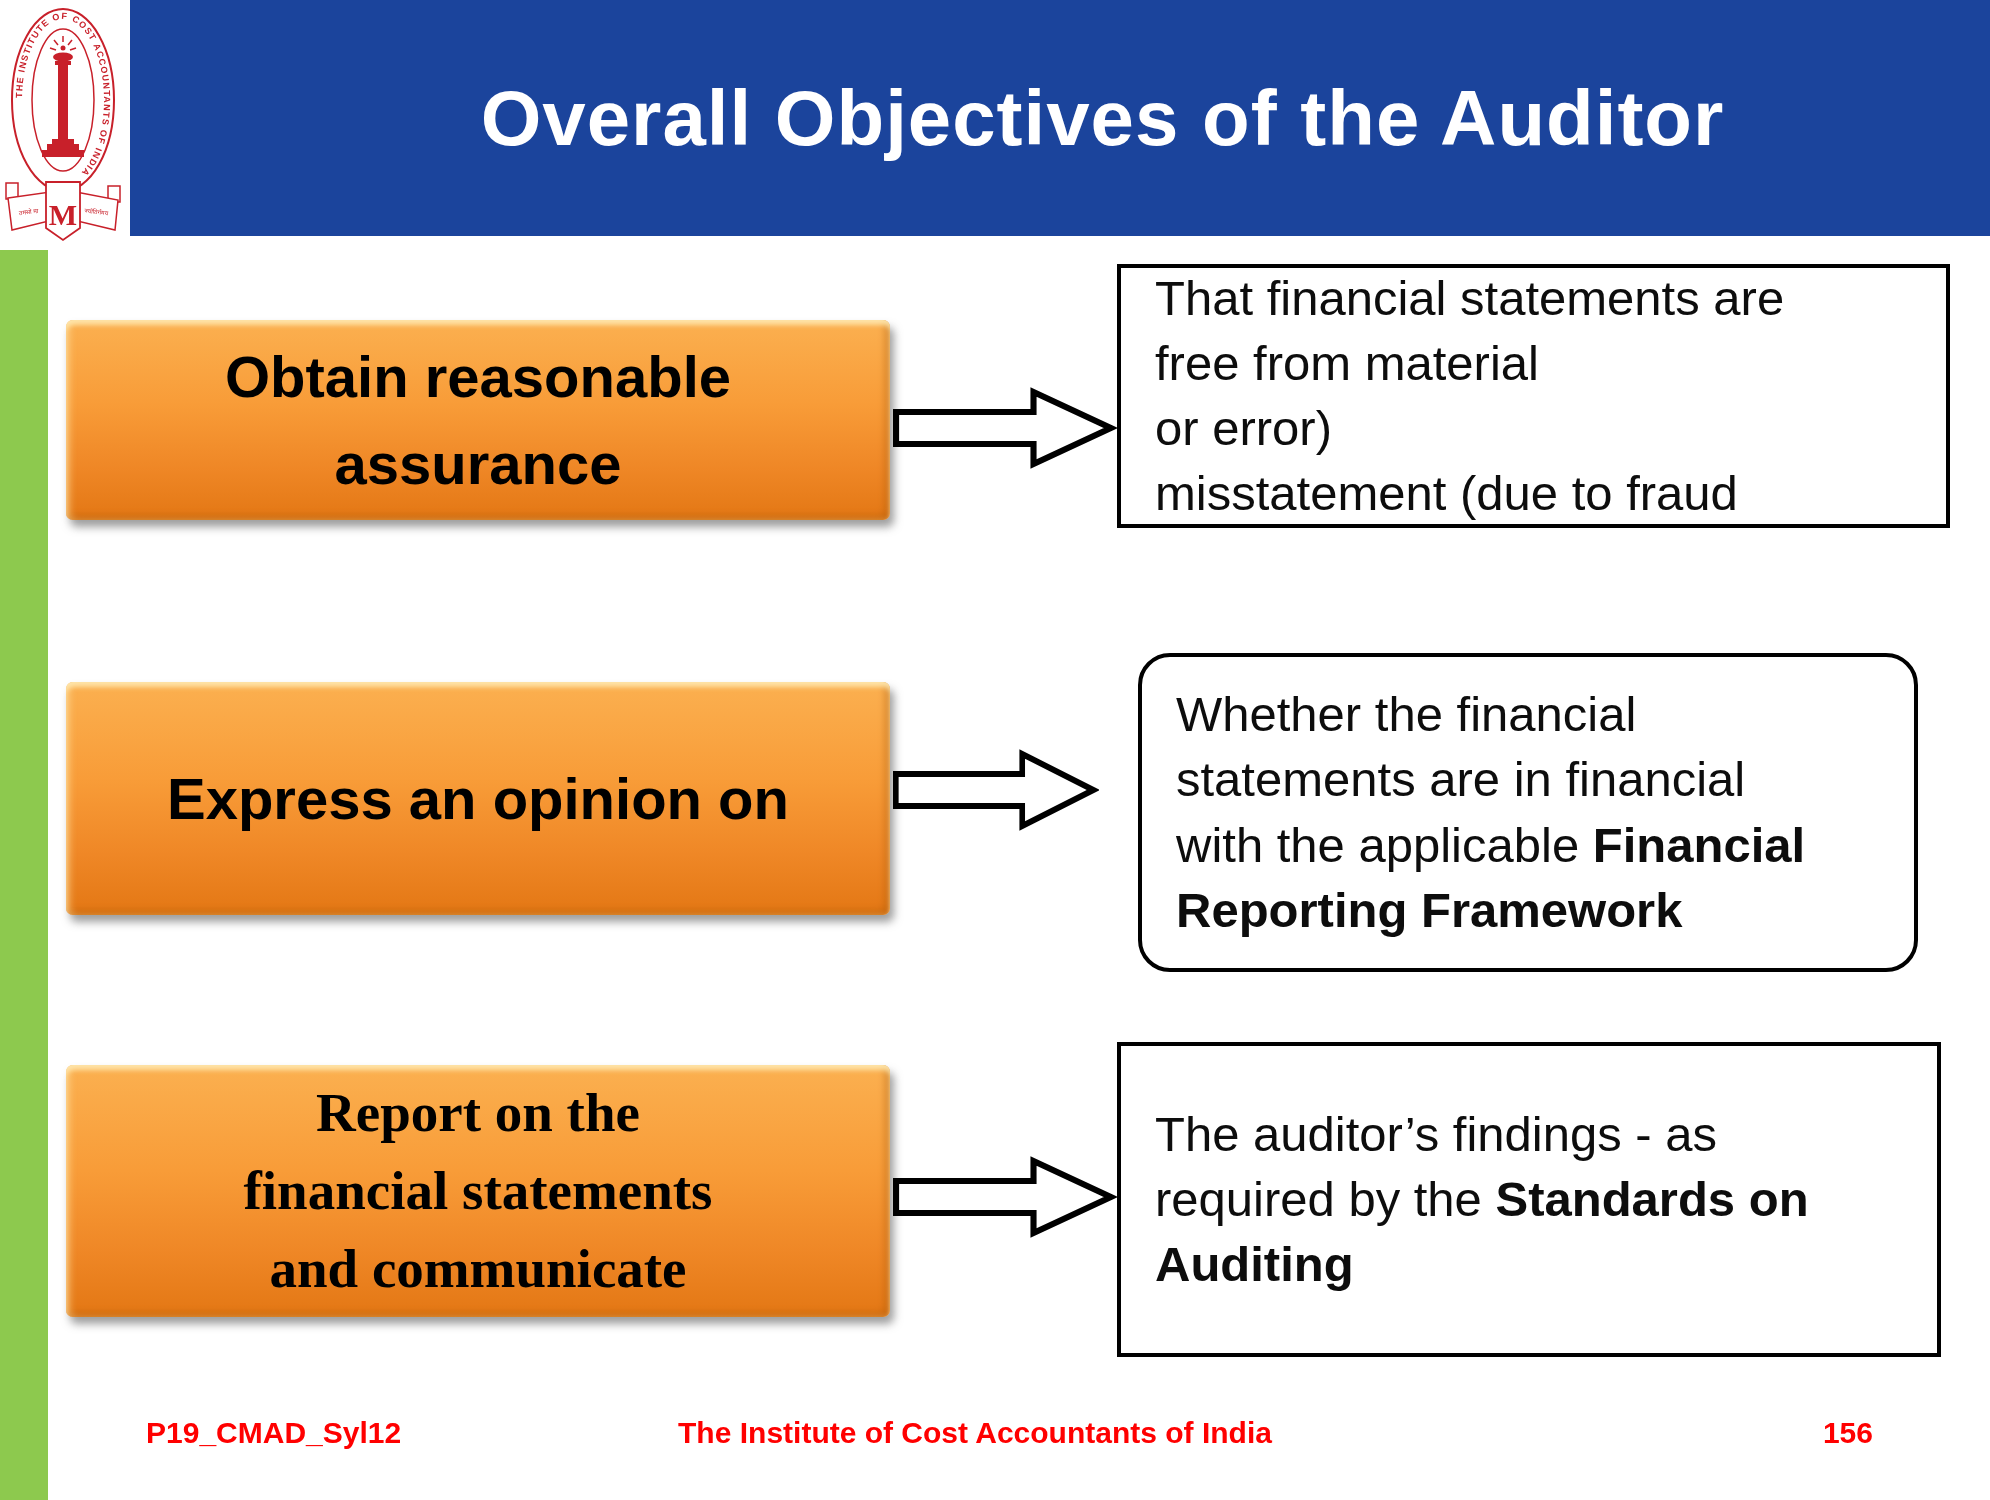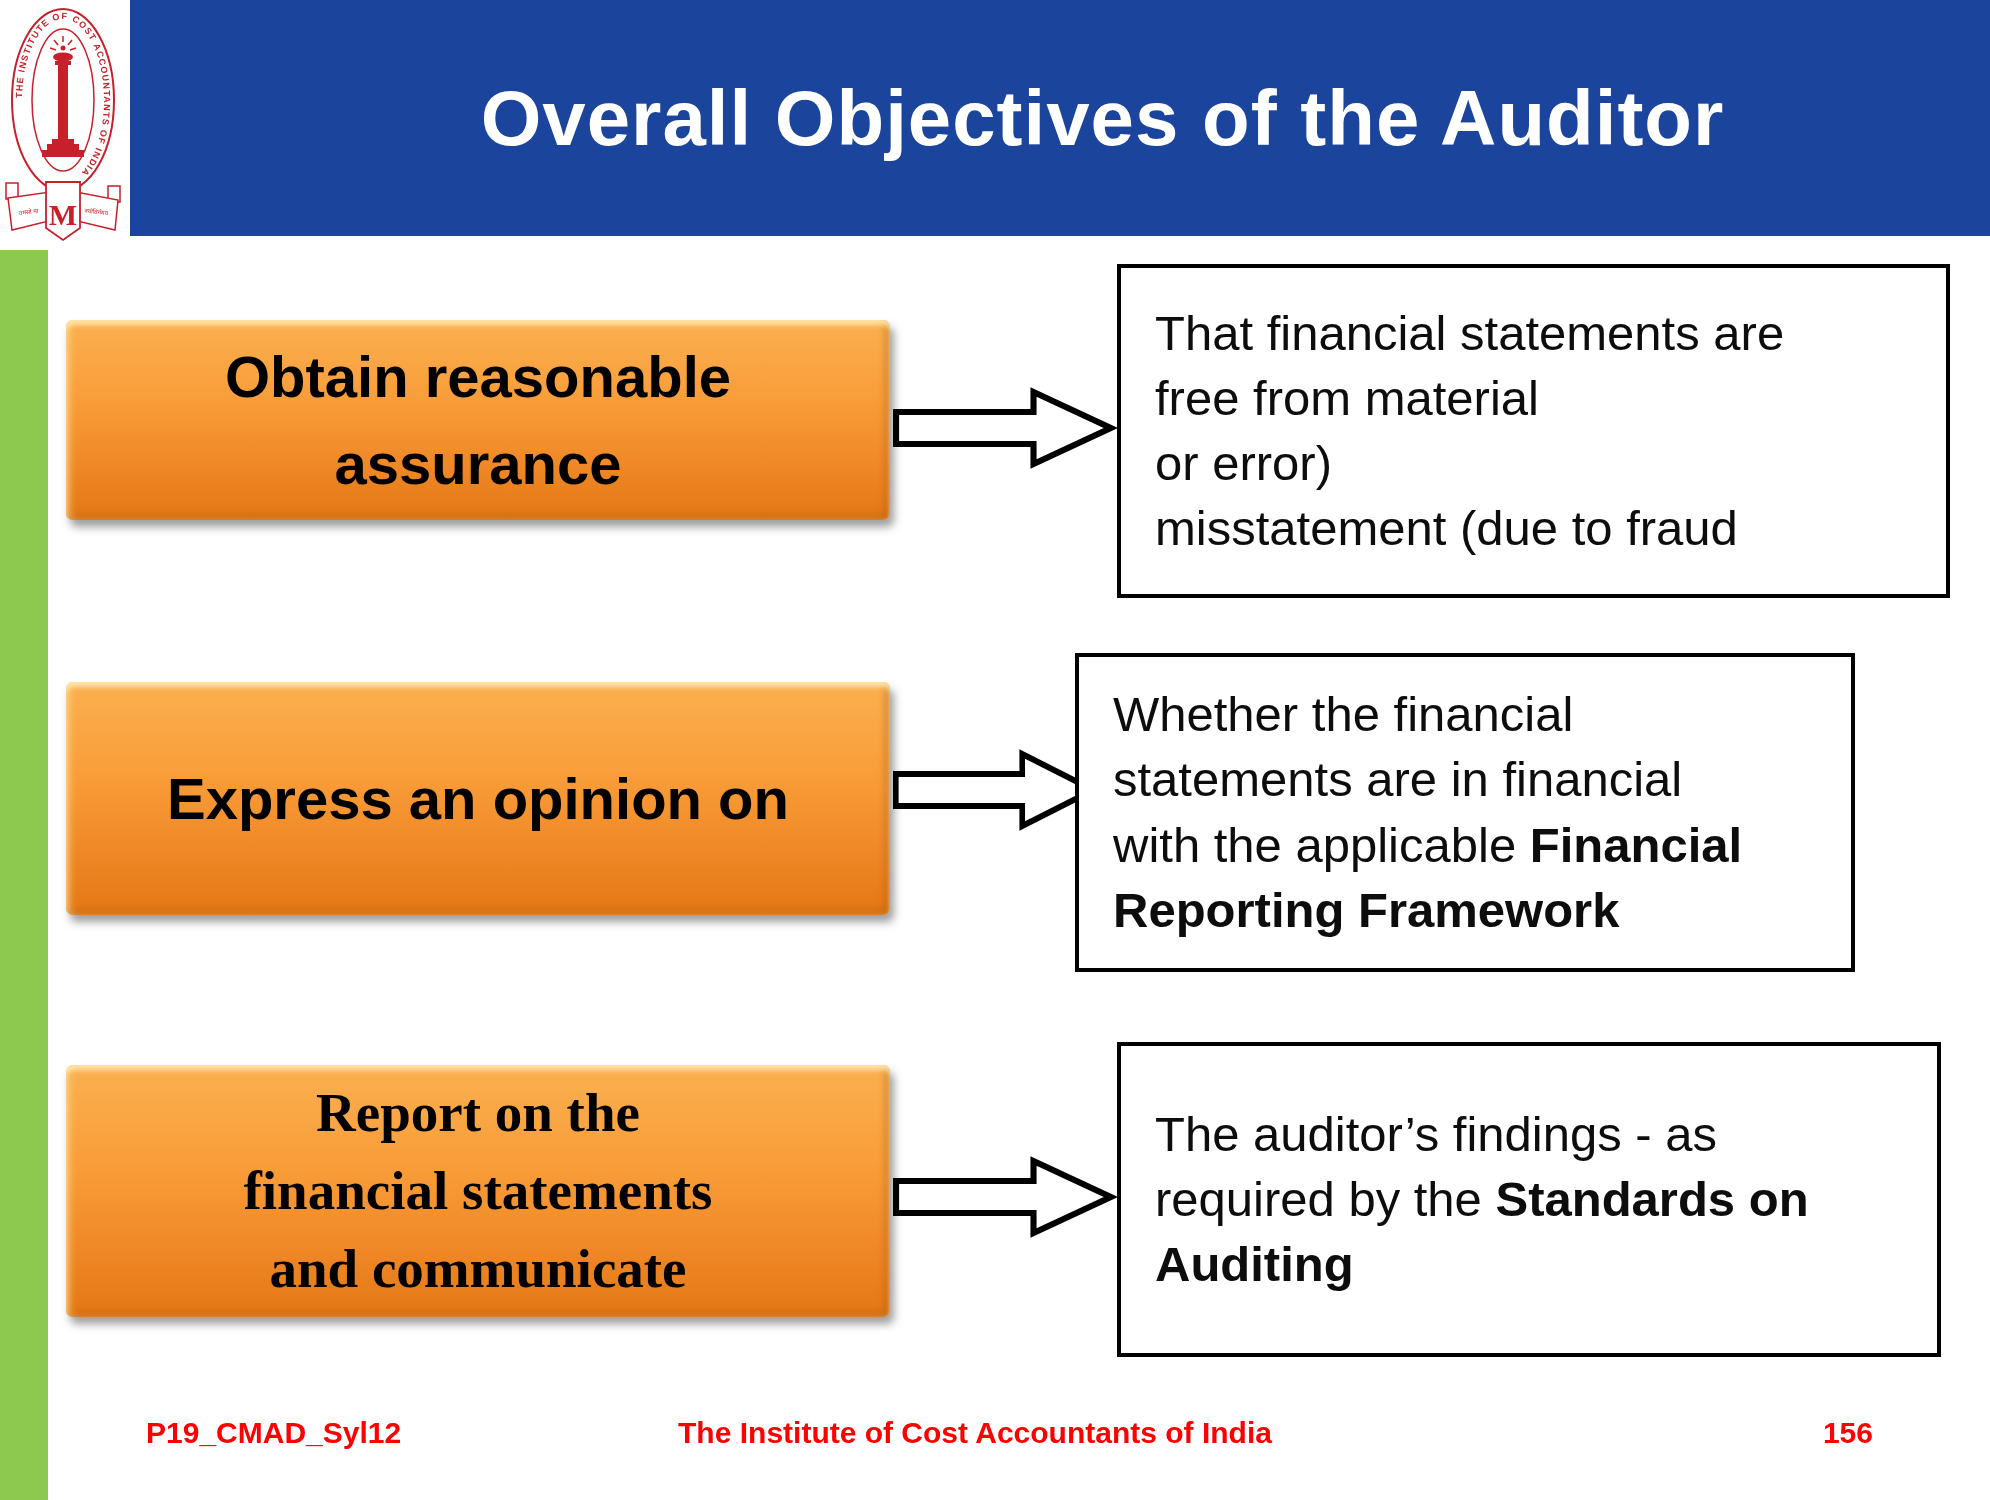--- a/index.html
+++ b/index.html
@@ -61,22 +61,22 @@
   
   .white-box {
     position:absolute; box-sizing:border-box; background:#ffffff;
     border:4px solid #000000;
     display:flex; flex-direction:column; justify-content:center;
     padding-left:34px; padding-right:18px;
     font-size:49px; color:#0d0d0d;
   }
   .white-box .line { line-height:1.33; }
   .white-box .b { font-weight:bold;margin-top:28px; }
-  #white-1 { left:1117px; top:264px; width:833px; height:334px; }
-  #white-2 { left:1075px; top:653px; width:780px; height:319px; }
+  #white-1 { left:1117px; top:264px; width:833px; height:264px; }
+  #white-2 { left:1138px; top:653px; width:780px; height:319px;border-radius:32px; }
   #white-3 { left:1117px; top:1042px; width:824px; height:315px; }
 
   
   .footer {
     position:absolute; left:0; top:1413px; width:1990px; height:40px;
     color:#FF0000; font-weight:bold; font-size:30px; line-height:40px;
   }
   .footer-left   { position:absolute; left:146px; }
   .footer-center { position:absolute; left:0; width:1950px; text-align:center; }
   .footer-right  { position:absolute; right:117px; }

